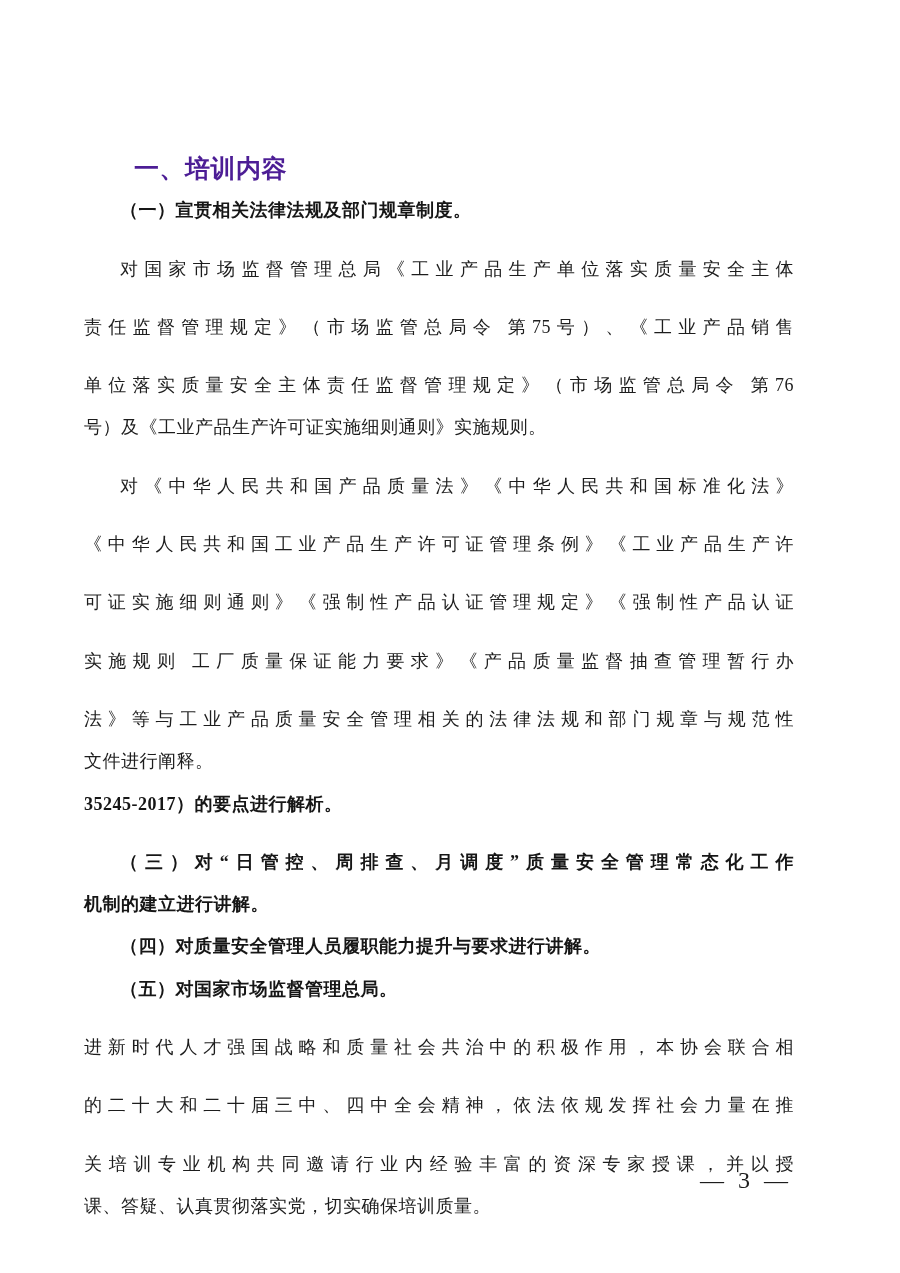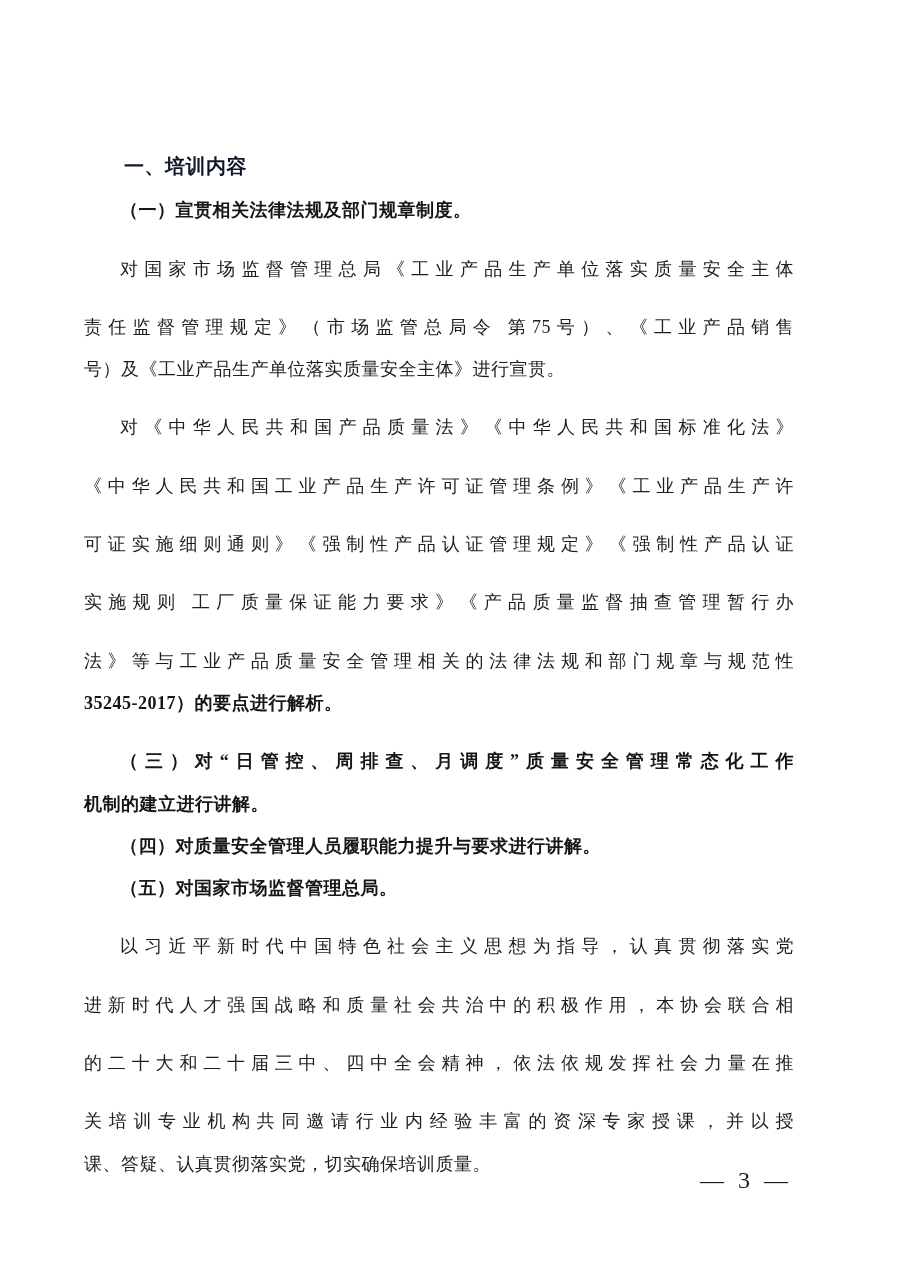--- a/index.html
+++ b/index.html
@@ -34,24 +34,24 @@
     text-align: justify;
     text-align-last: justify;
     margin-top: 16px;
   }
   
   .ind {
     text-indent: 2em;
   }
   
   .hd {
-    font-family: Liberation Mono, monospace;
+    font-family: Liberation Sans, sans-serif;
     font-weight: bold;
-    font-size: 20px;
-    color: #0f172a;
+    font-size: 25px;
+    color: #4c1d95;
   }
   
   .sub {
     font-weight: bold;
     color: #161616;
   }
   .pagenum {
     position: absolute;
     top: 1165px;
     right: 108px;
@@ -63,31 +63,32 @@
 </style>
 </head>
 <body>
 
 <div class="page">
   <div class="content">
     <div class="ln hd ind">一、培训内容</div>
     <div class="ln sub ind">（一）宣贯相关法律法规及部门规章制度。</div>
     <div class="ln ind fill">对国家市场监督管理总局《工业产品生产单位落实质量安全主体</div>
     <div class="ln fill">责任监督管理规定》（市场监管总局令 第75号）、《工业产品销售</div>
-    <div class="ln">号）及《工业产品生产单位落实质量安全主体》进行宣贯。</div>
+    <div class="ln fill">单位落实质量安全主体责任监督管理规定》（市场监管总局令 第76</div>
+    <div class="ln">号）及《工业产品生产许可证实施细则通则》实施规则。</div>
     <div class="ln ind fill">对《中华人民共和国产品质量法》《中华人民共和国标准化法》</div>
     <div class="ln fill">《中华人民共和国工业产品生产许可证管理条例》《工业产品生产许</div>
     <div class="ln fill">可证实施细则通则》《强制性产品认证管理规定》《强制性产品认证</div>
     <div class="ln fill">实施规则 工厂质量保证能力要求》《产品质量监督抽查管理暂行办</div>
     <div class="ln fill">法》等与工业产品质量安全管理相关的法律法规和部门规章与规范性</div>
+    <div class="ln">文件进行阐释。</div>
     <div class="ln sub">35245-2017）的要点进行解析。</div>
     <div class="ln sub ind fill">（三）对“日管控、周排查、月调度”质量安全管理常态化工作</div>
     <div class="ln sub">机制的建立进行讲解。</div>
     <div class="ln sub ind">（四）对质量安全管理人员履职能力提升与要求进行讲解。</div>
     <div class="ln sub ind">（五）对国家市场监督管理总局。</div>
-    <div class="ln ind fill">以习近平新时代中国特色社会主义思想为指导，认真贯彻落实党</div>
     <div class="ln fill">进新时代人才强国战略和质量社会共治中的积极作用，本协会联合相</div>
     <div class="ln fill">的二十大和二十届三中、四中全会精神，依法依规发挥社会力量在推</div>
     <div class="ln fill">关培训专业机构共同邀请行业内经验丰富的资深专家授课，并以授</div>
     <div class="ln">课、答疑、认真贯彻落实党，切实确保培训质量。</div>
   </div>
   <div class="pagenum">— 3 —</div>
 </div>
 
 </body></html>

